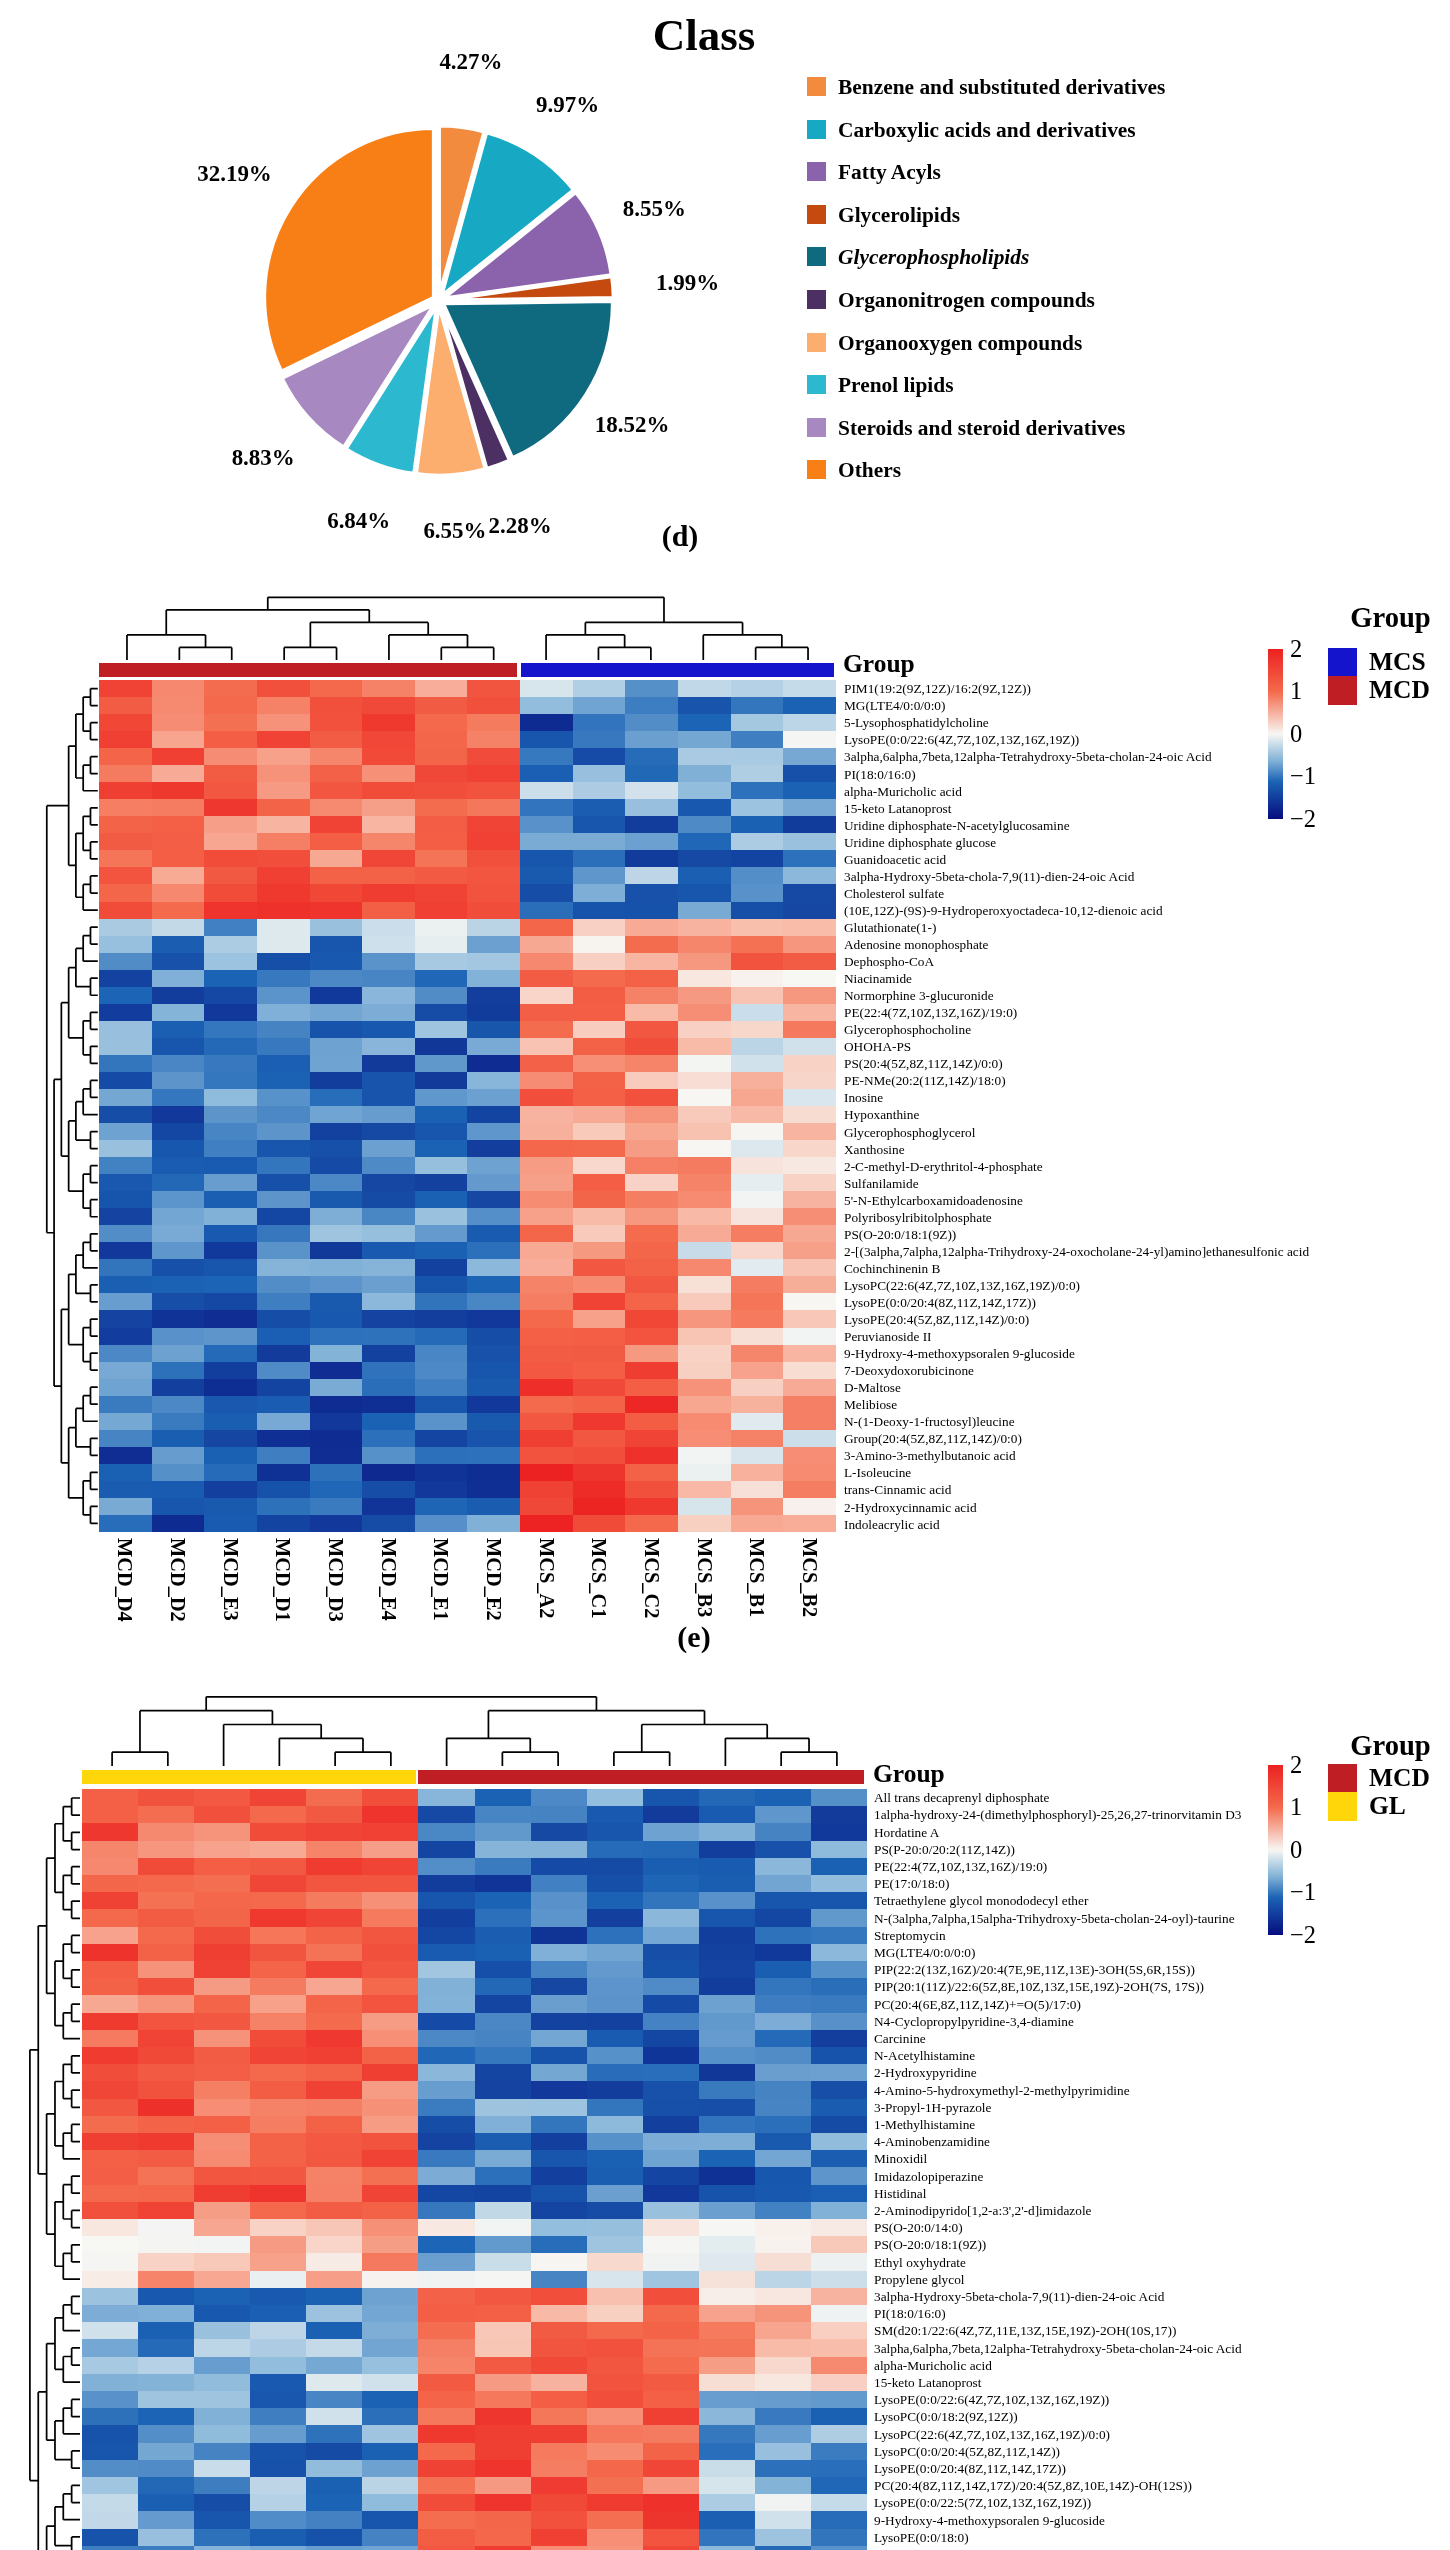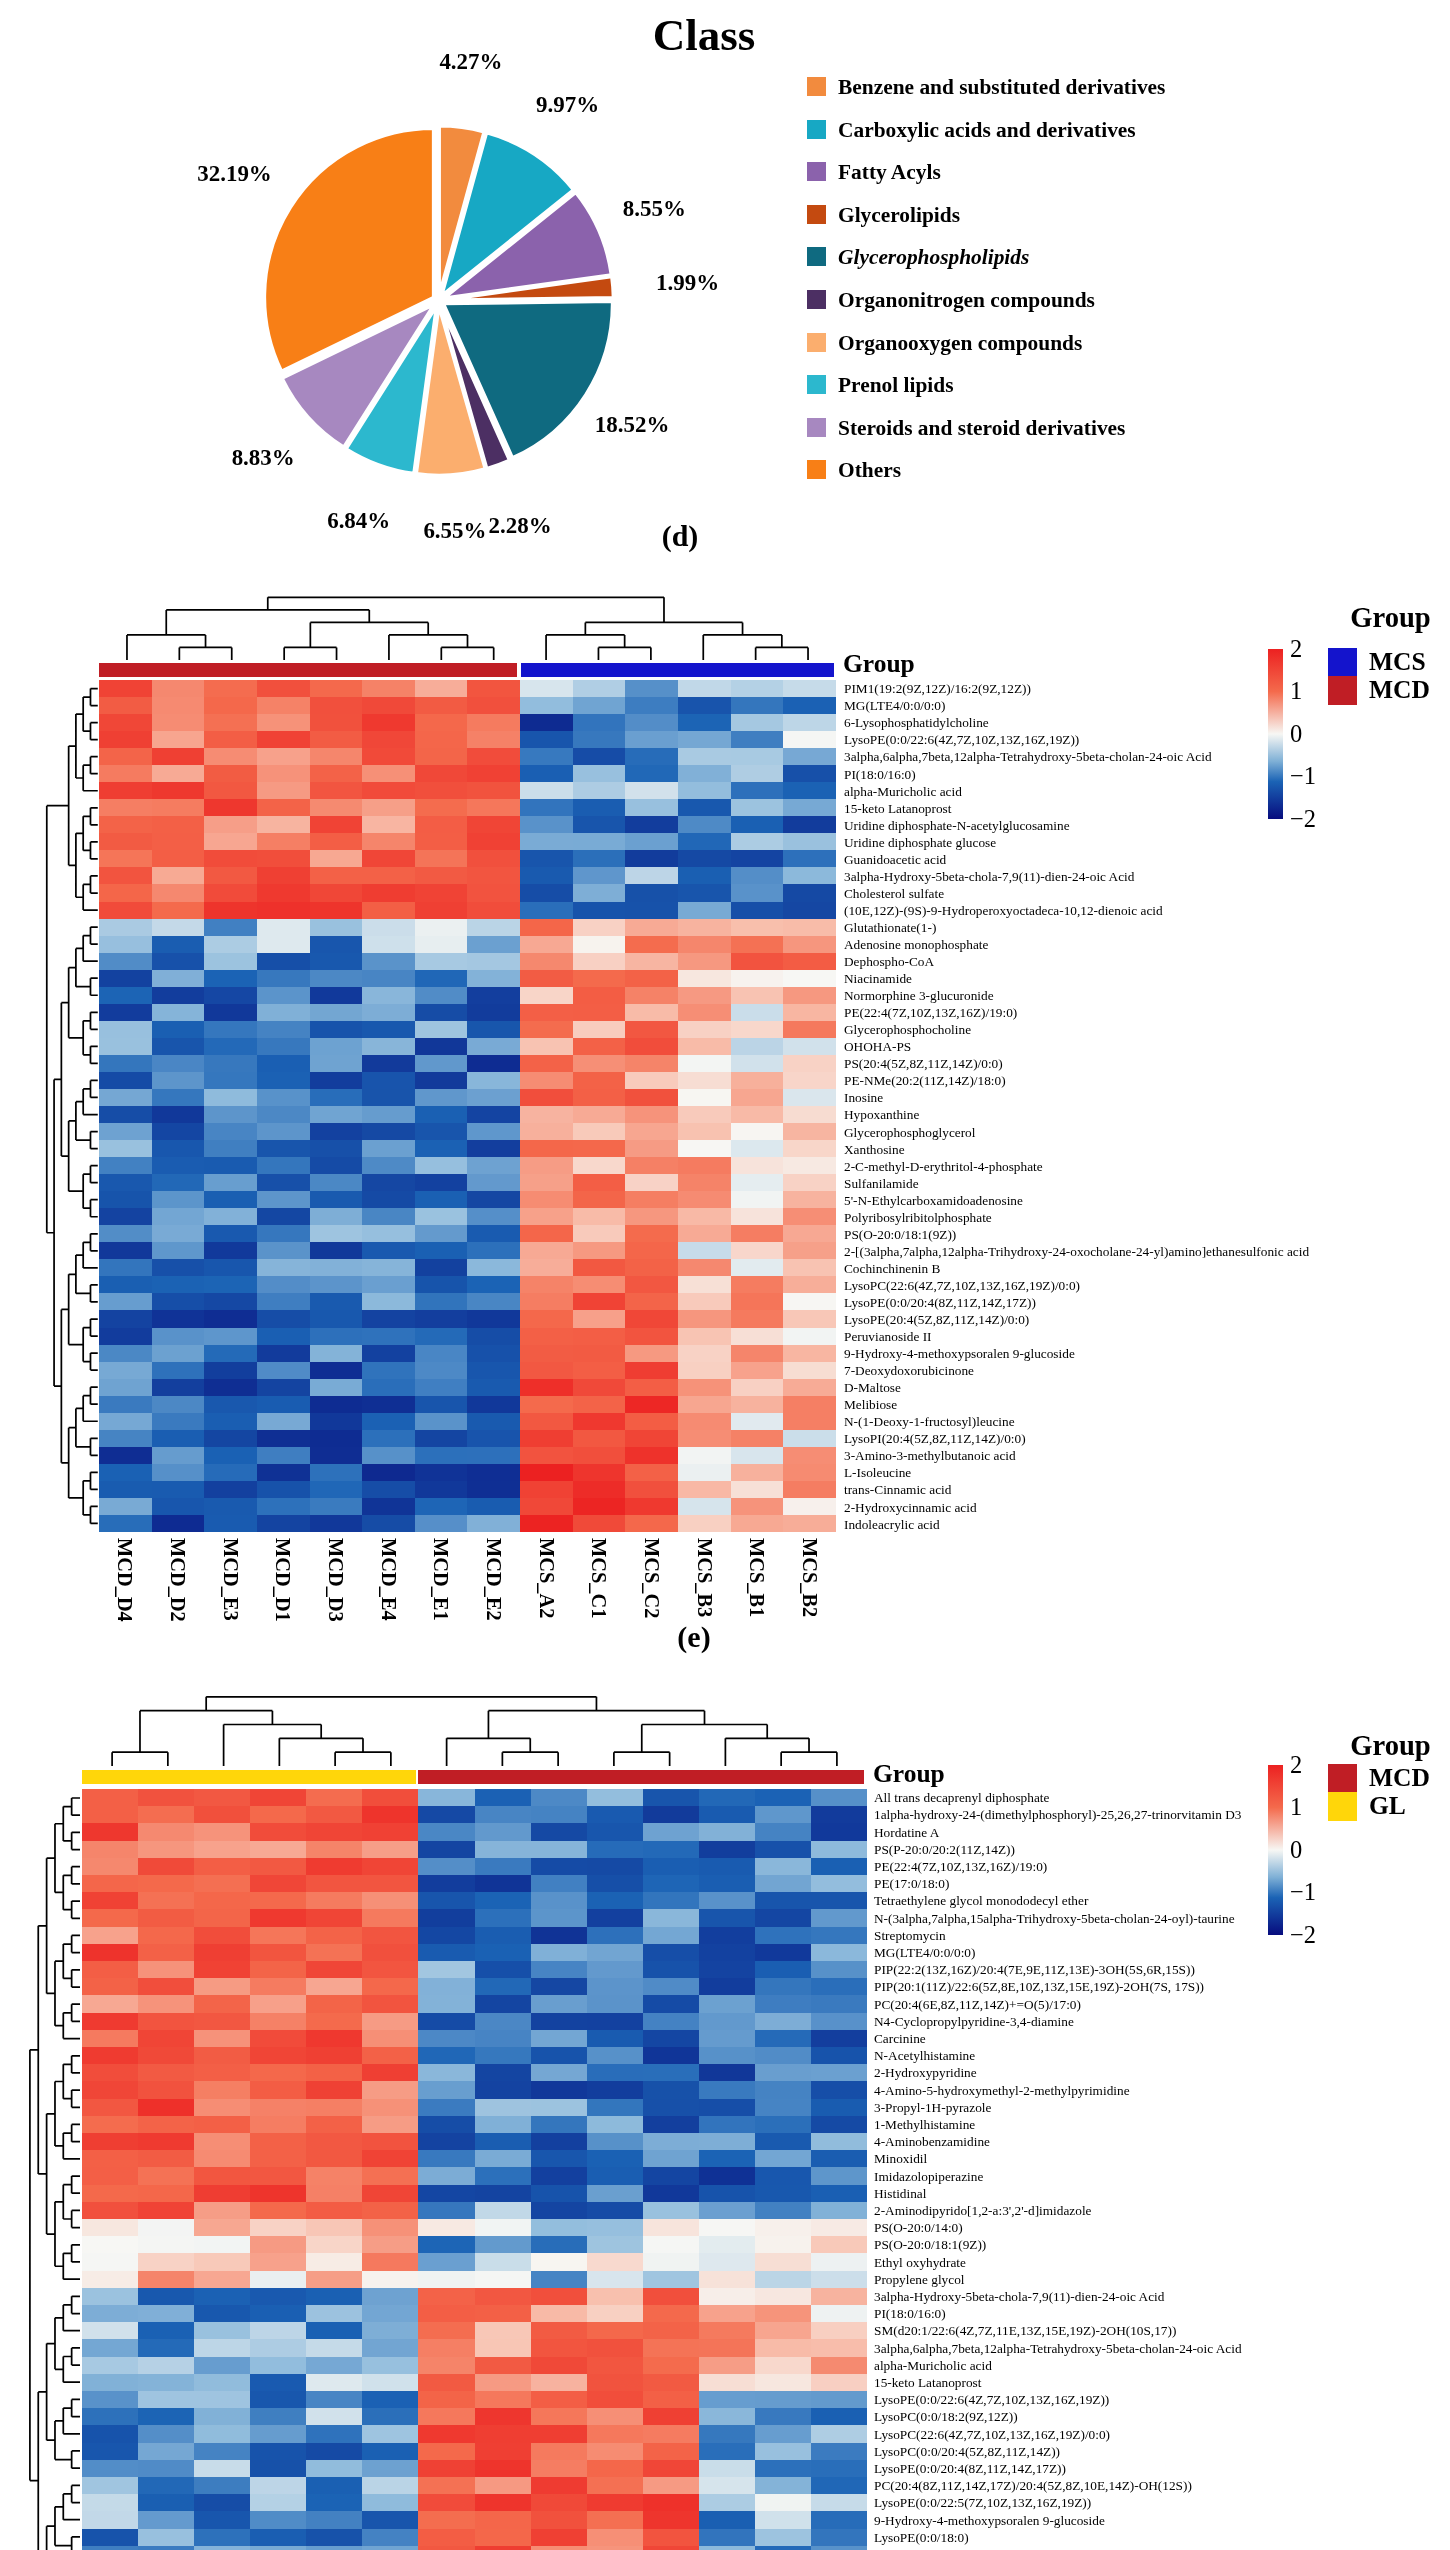--- a/index.html
+++ b/index.html
@@ -804,21 +804,21 @@
       <div class="hm-cell" style="background: rgb(129, 176, 215);"></div>
       <div class="hm-cell" style="background: rgb(236, 35, 34);"></div>
       <div class="hm-cell" style="background: rgb(240, 74, 57);"></div>
       <div class="hm-cell" style="background: rgb(244, 104, 75);"></div>
       <div class="hm-cell" style="background: rgb(248, 208, 194);"></div>
       <div class="hm-cell" style="background: rgb(247, 169, 147);"></div>
       <div class="hm-cell" style="background: rgb(247, 173, 152);"></div>
     </div>
     <div class=" row-label" style="left: 844px; top: 682px; position: absolute;">PIM1(19:2(9Z,12Z)/16:2(9Z,12Z))</div>
     <div class=" row-label" style="left: 844px; top: 699px; position: absolute;">MG(LTE4/0:0/0:0)</div>
-    <div class=" row-label" style="left: 844px; top: 716px; position: absolute;">6-Lysophosphatidylcholine</div>
+    <div class=" row-label" style="left: 844px; top: 716px; position: absolute;">5-Lysophosphatidylcholine</div>
     <div class=" row-label" style="left: 844px; top: 733px; position: absolute;">LysoPE(0:0/22:6(4Z,7Z,10Z,13Z,16Z,19Z))</div>
     <div class=" row-label" style="left: 844px; top: 750px; position: absolute;">3alpha,6alpha,7beta,12alpha-Tetrahydroxy-5beta-cholan-24-oic Acid</div>
     <div class=" row-label" style="left: 844px; top: 768px; position: absolute;">PI(18:0/16:0)</div>
     <div class=" row-label" style="left: 844px; top: 785px; position: absolute;">alpha-Muricholic acid</div>
     <div class=" row-label" style="left: 844px; top: 802px; position: absolute;">15-keto Latanoprost</div>
     <div class=" row-label" style="left: 844px; top: 819px; position: absolute;">Uridine diphosphate-N-acetylglucosamine</div>
     <div class=" row-label" style="left: 844px; top: 836px; position: absolute;">Uridine diphosphate glucose</div>
     <div class=" row-label" style="left: 844px; top: 853px; position: absolute;">Guanidoacetic acid</div>
     <div class=" row-label" style="left: 844px; top: 870px; position: absolute;">3alpha-Hydroxy-5beta-chola-7,9(11)-dien-24-oic Acid</div>
     <div class=" row-label" style="left: 844px; top: 887px; position: absolute;">Cholesterol sulfate</div>
@@ -846,21 +846,21 @@
     <div class=" row-label" style="left: 844px; top: 1262px; position: absolute;">Cochinchinenin B</div>
     <div class=" row-label" style="left: 844px; top: 1279px; position: absolute;">LysoPC(22:6(4Z,7Z,10Z,13Z,16Z,19Z)/0:0)</div>
     <div class=" row-label" style="left: 844px; top: 1296px; position: absolute;">LysoPE(0:0/20:4(8Z,11Z,14Z,17Z))</div>
     <div class=" row-label" style="left: 844px; top: 1313px; position: absolute;">LysoPE(20:4(5Z,8Z,11Z,14Z)/0:0)</div>
     <div class=" row-label" style="left: 844px; top: 1330px; position: absolute;">Peruvianoside II</div>
     <div class=" row-label" style="left: 844px; top: 1347px; position: absolute;">9-Hydroxy-4-methoxypsoralen 9-glucoside</div>
     <div class=" row-label" style="left: 844px; top: 1364px; position: absolute;">7-Deoxydoxorubicinone</div>
     <div class=" row-label" style="left: 844px; top: 1381px; position: absolute;">D-Maltose</div>
     <div class=" row-label" style="left: 844px; top: 1398px; position: absolute;">Melibiose</div>
     <div class=" row-label" style="left: 844px; top: 1415px; position: absolute;">N-(1-Deoxy-1-fructosyl)leucine</div>
-    <div class=" row-label" style="left: 844px; top: 1432px; position: absolute;">LysoPI(20:4(5Z,8Z,11Z,14Z)/0:0)</div>
+    <div class=" row-label" style="left: 844px; top: 1432px; position: absolute;">Group(20:4(5Z,8Z,11Z,14Z)/0:0)</div>
     <div class=" row-label" style="left: 844px; top: 1449px; position: absolute;">3-Amino-3-methylbutanoic acid</div>
     <div class=" row-label" style="left: 844px; top: 1466px; position: absolute;">L-Isoleucine</div>
     <div class=" row-label" style="left: 844px; top: 1483px; position: absolute;">trans-Cinnamic acid</div>
     <div class=" row-label" style="left: 844px; top: 1501px; position: absolute;">2-Hydroxycinnamic acid</div>
     <div class=" row-label" style="left: 844px; top: 1518px; position: absolute;">Indoleacrylic acid</div>
     <div class="col-label" style="left: 135px; top: 1538px; position: absolute;">MCD_D4</div>
     <div class="col-label" style="left: 188px; top: 1538px; position: absolute;">MCD_D2</div>
     <div class="col-label" style="left: 241px; top: 1538px; position: absolute;">MCD_E3</div>
     <div class="col-label" style="left: 293px; top: 1538px; position: absolute;">MCD_D1</div>
     <div class="col-label" style="left: 346px; top: 1538px; position: absolute;">MCD_D3</div>

